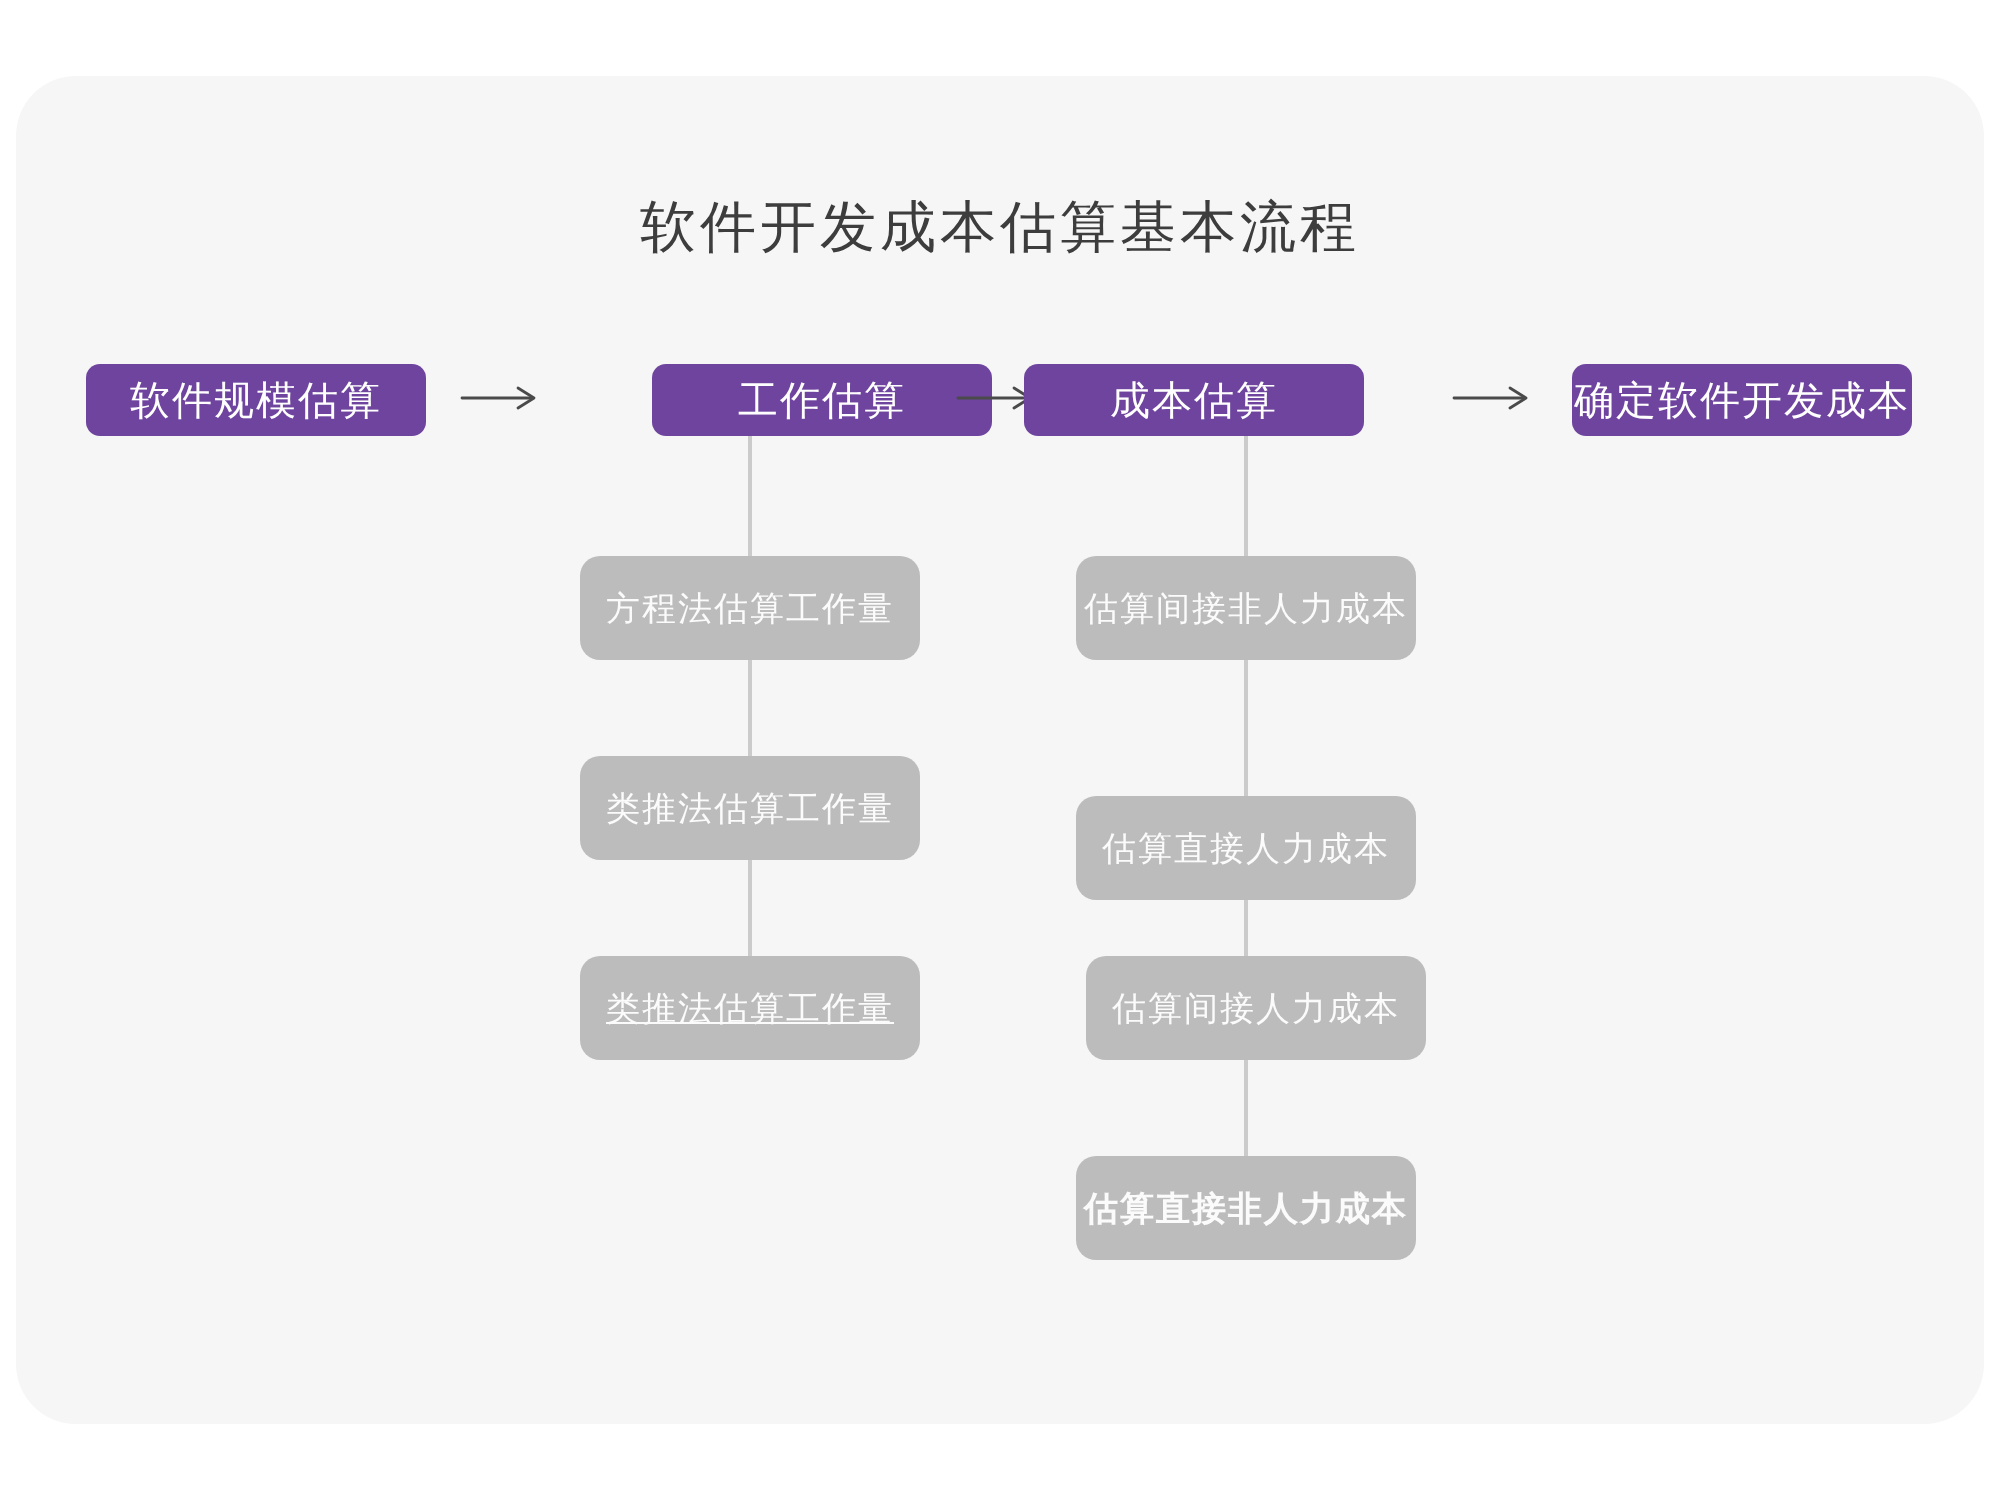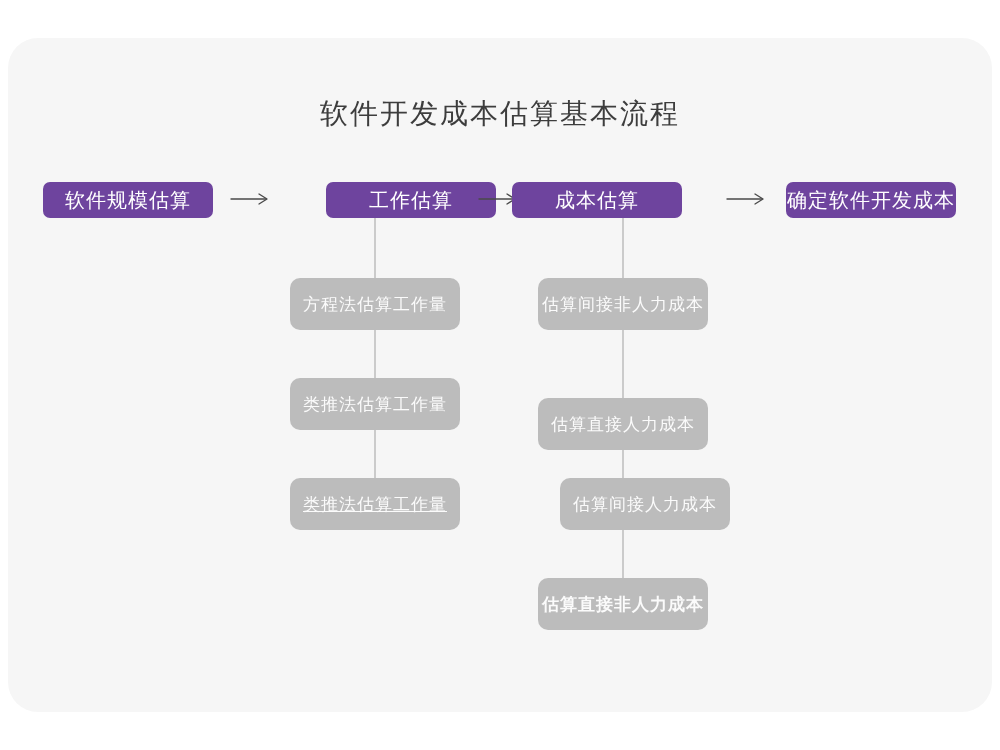--- a/index.html
+++ b/index.html
@@ -112,14 +112,14 @@
 </div>
 
 <div class="node purple" style="left:786px; top:182px;text-align:right;">确定软件开发成本</div>
 
 <div class="node gray" style="left:290px; top:278px;">方程法估算工作量</div>
 <div class="node gray" style="left:290px; top:378px;">类推法估算工作量</div>
 <div class="node gray" style="left:290px; top:478px;text-decoration:underline;">类推法估算工作量</div>
 
 <div class="node gray" style="left:538px; top:278px;">估算间接非人力成本</div>
 <div class="node gray" style="left:538px; top:398px;">估算直接人力成本</div>
-<div class="node gray" style="left:560px; top:478px;">估算间接人力成本</div>
+<div class="node gray" style="left:543px; top:478px;">估算间接人力成本</div>
 <div class="node gray" style="left:538px; top:578px;font-weight:bold;">估算直接非人力成本</div>
 
 </body></html>

